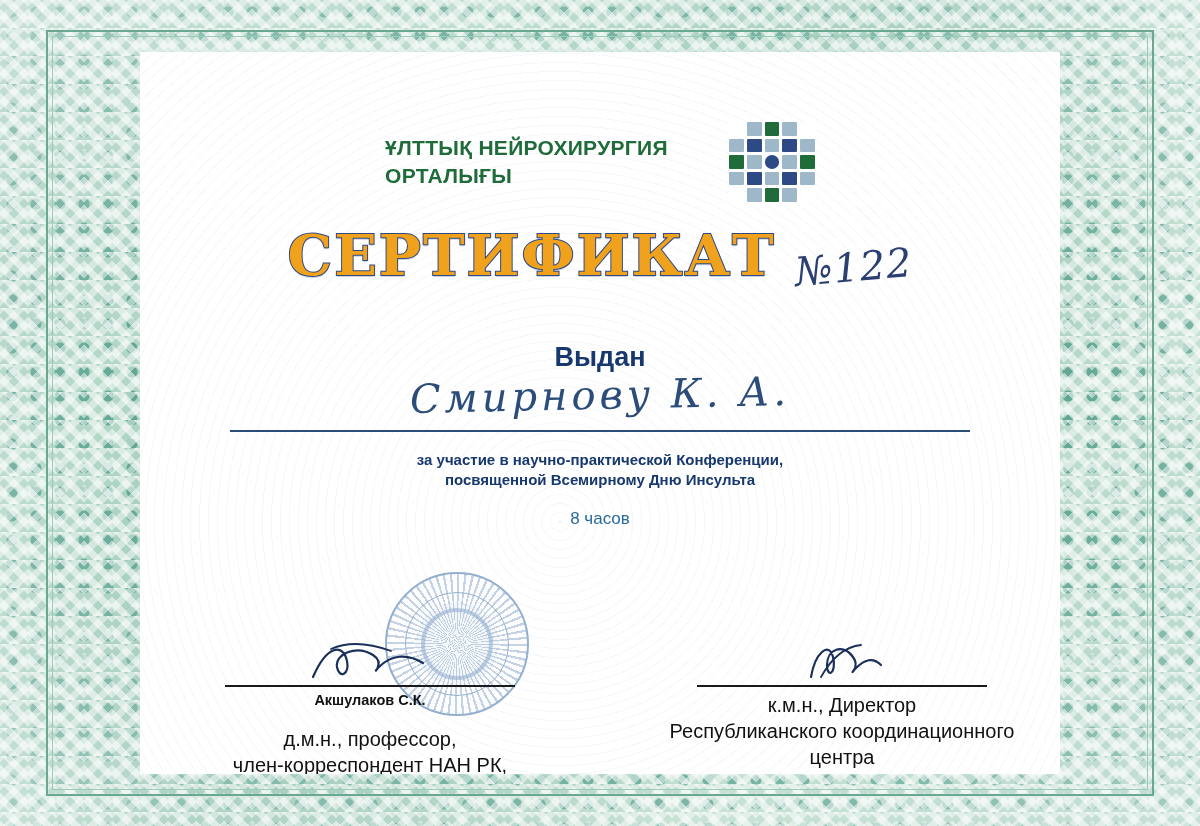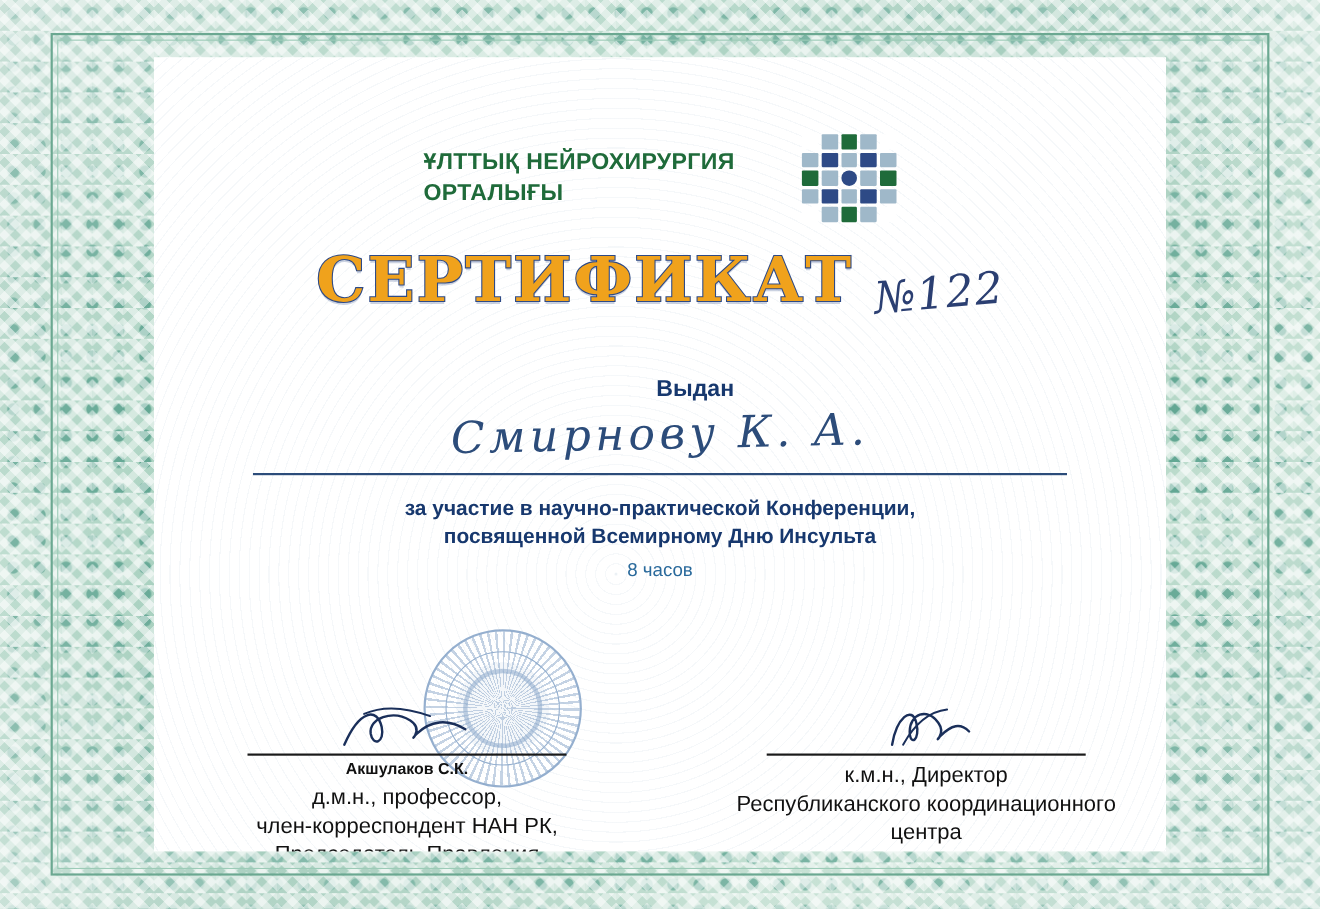--- a/index.html
+++ b/index.html
@@ -151,22 +151,21 @@
 
   
   .issued-label {
     position: absolute;
     top: 290px;
     left: 0;
     width: 100%;
     text-align: center;
     color: #17386e;
     font-weight: bold;
-    font-size: 21px;
-    padding-left: 32px;
+    font-size: 27px;
   }
   .recipient {
     position: absolute;
     top: 320px;
     left: 0;
     width: 100%;
     text-align: center;
     font-family: "DejaVu Serif", serif;
     font-style: italic;
     font-size: 40px;
@@ -185,21 +184,21 @@
 
   
   .reason {
     position: absolute;
     top: 398px;
     left: 0;
     width: 100%;
     text-align: center;
     color: #17386e;
     font-weight: bold;
-    font-size: 19px;
+    font-size: 15px;
     line-height: 1.35;
     white-space: pre-line;
   }
 
   
   .meta {
     position: absolute;
     top: 455px;
     left: 0;
     width: 100%;
@@ -256,21 +255,21 @@
   .sig-line {
     width: 290px;
     height: 1.5px;
     background: #1a1a1a;
     margin: 2px auto 5px auto;
   }
   .sig-name {
     color: #111111;
     font-weight: bold;
     font-size: 14.5px;
-    margin-bottom: 4px;
+    margin-bottom: 18px;
   }
   .sig-desc {
     color: #111111;
     font-size: 20px;
     line-height: 1.32;
     white-space: pre-line;
   }
 </style>
 </head>
 <body>

